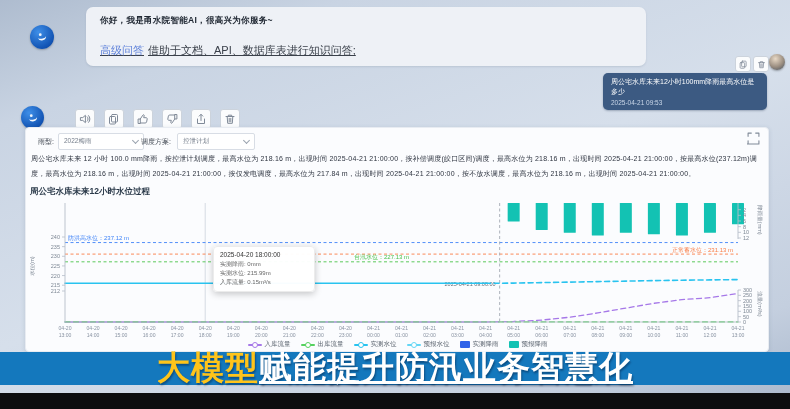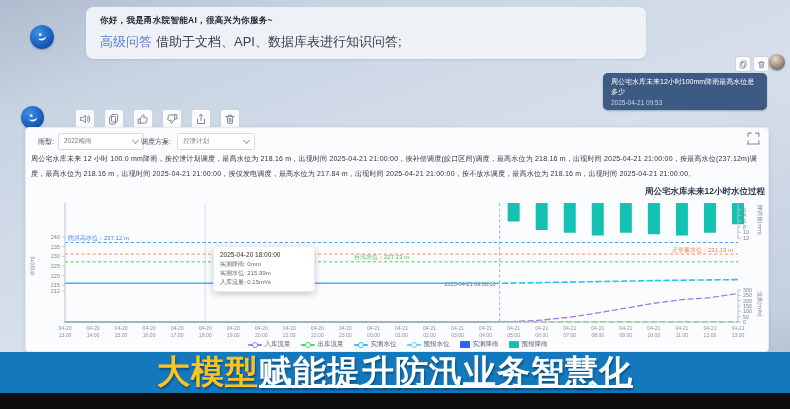--- a/index.html
+++ b/index.html
@@ -8,21 +8,21 @@
          background:linear-gradient(160deg,#aebccf 0%,#c9d4e3 18%,#d6dfeb 50%,#c4cfdf 85%,#a9b7cb 100%);}
   .abs{position:absolute;}
 
   
   .ai-avatar{width:24px;height:24px;border-radius:50%;
              background:radial-gradient(circle at 35% 30%,#3f8fe8,#1254b4 70%,#0d3f8e);
              display:flex;align-items:center;justify-content:center;box-shadow:0 1px 2px rgba(0,0,0,.25);}
   .ai-avatar svg{width:14px;height:14px;}
   .bubble-ai{background:#eef1f6;border-radius:7px;box-shadow:0 1px 2px rgba(90,105,130,.18);padding:8px 14px;}
   .g-title{font-size:8.5px;font-weight:bold;color:#222a35;letter-spacing:.3px;}
-  .g-line2{margin-top:6px;font-size:13px;color:#3a404a;}
+  .g-line2{margin-top:16px;font-size:11px;color:#3a404a;text-decoration:underline;}
   .g-tag{color:#5b7fd9;margin-right:4px;}
   .bubble-user{background:#3c5a82;border-radius:5px;color:#fff;padding:4px 8px;box-shadow:0 1px 2px rgba(20,40,70,.3);}
   .u-text{font-size:7px;line-height:10px;}
   .u-time{font-size:6.5px;color:#c9d6e8;margin-top:2px;}
   .mini-btn{width:14px;height:14px;background:#fbfcfd;border:1px solid #ccd3dc;border-radius:3px;
             display:flex;align-items:center;justify-content:center;}
   .mini-btn svg{width:9px;height:9px;}
   .user-avatar{width:16px;height:16px;border-radius:50%;
                background:radial-gradient(circle at 40% 30%,#e8d9c6,#9a8d80 55%,#3e4c5c);box-shadow:0 1px 2px rgba(0,0,0,.3);}
   .tool-btn{width:18px;height:18px;background:#fbfcfd;border:1px solid #ccd3dc;border-radius:3px;
@@ -33,40 +33,40 @@
   
   .card{left:25px;top:127px;width:742px;height:223px;background:#fbfcfe;border:1px solid #e8ecf2;
         border-radius:4px;box-shadow:0 1px 4px rgba(80,95,120,.18);}
   .filter-label{font-size:7px;color:#444b55;}
   .select{background:#fff;border:1px solid #d8dde5;border-radius:2px;height:15px;display:flex;
           align-items:center;justify-content:space-between;padding:0 5px;}
   .select span{font-size:6.5px;color:#767f8c;}
   .chev{width:4px;height:4px;border-right:1px solid #9aa3af;border-bottom:1px solid #9aa3af;
         transform:rotate(45deg);margin-top:-2px;}
   .answer-text{left:31px;top:151px;width:730px;font-size:7px;line-height:15px;color:#2e3440;letter-spacing:.2px;}
-  .chart-title{left:30px;top:186px;width:735px;text-align:right;font-size:8.5px;font-weight:bold;color:#2b3a4a;}
+  .chart-title{left:30px;top:186px;width:735px;text-align:left;font-size:8.5px;font-weight:bold;color:#2b3a4a;}
 
   
   .tooltip{left:213px;top:246px;width:88px;background:rgba(255,255,255,.97);border:1px solid #ececec;
            border-radius:4px;box-shadow:0 2px 7px rgba(0,0,0,.22);padding:4px 6px;}
   .tt-time{font-size:6.5px;color:#333;margin-bottom:2px;}
   .tt-row{font-size:6px;color:#666;line-height:9px;}
 
   
   .legend{left:30px;top:340px;width:735px;display:flex;justify-content:center;gap:10px;align-items:center;}
   .lg-item{display:flex;align-items:center;gap:3px;}
   .lg-label{font-size:6.5px;color:#5a636e;}
   .lg-rect{width:10px;height:7px;border-radius:1px;display:inline-block;}
   .lg-linewrap{position:relative;width:14px;height:7px;display:inline-block;}
   .lg-line{position:absolute;left:0;top:3px;width:14px;height:1.5px;border-radius:1px;}
   .lg-dot{position:absolute;left:4px;top:1px;width:4px;height:4px;border-radius:50%;background:#fff;
           border:1px solid #999;}
 
   
-  .banner{left:0;top:352px;width:790px;height:41px;background:#1478bd;display:flex;align-items:center;
+  .banner{left:0;top:352px;width:790px;height:33px;background:#1478bd;display:flex;align-items:center;
           justify-content:center;}
   .banner span{font-size:33px;font-weight:bold;letter-spacing:1px;
                text-shadow:1px 2px 2px rgba(0,20,50,.4);}
   .bn-hl{color:#ffc41a;}
   .bn-rest{color:#ffffff;text-decoration:underline;}
   .bottom-bar{left:0;top:393px;width:790px;height:16px;background:#0c0d0f;}
 
   svg text{font-family:"Liberation Sans","DejaVu Sans",sans-serif;}
 </style>
 </head>

